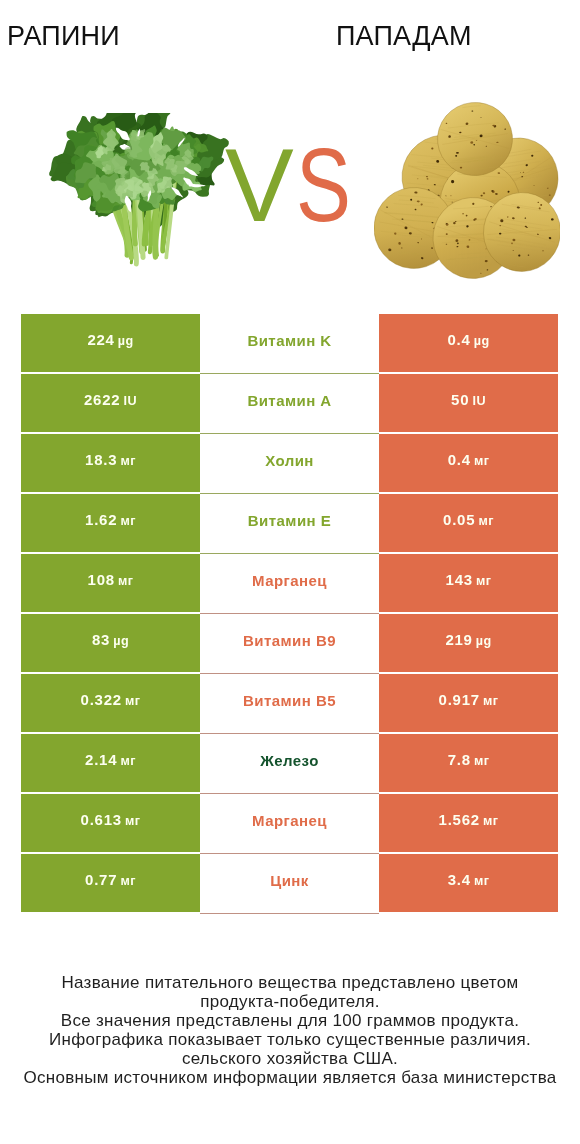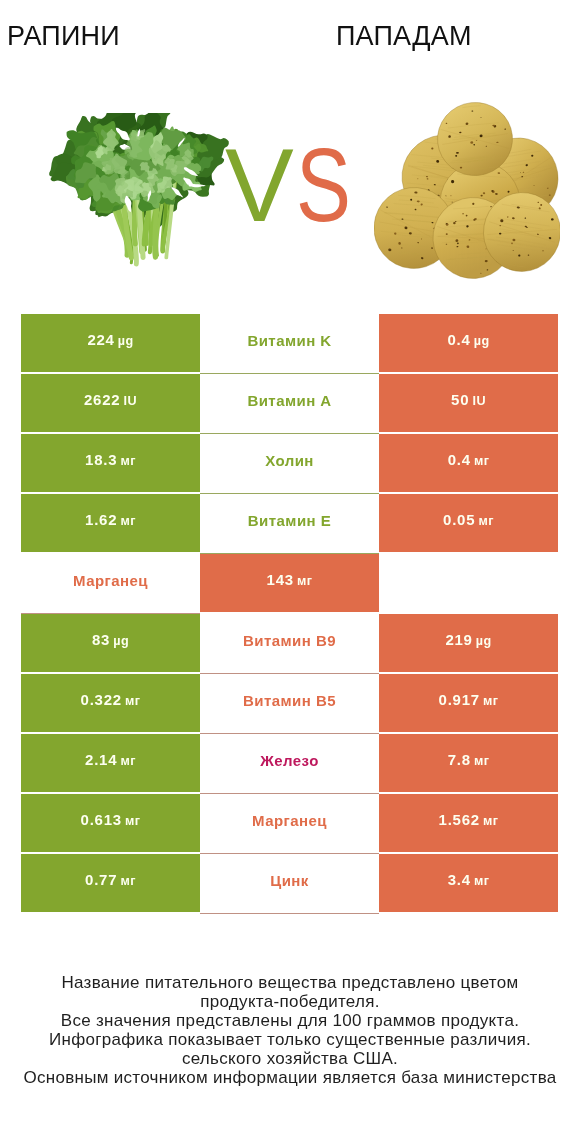--- a/index.html
+++ b/index.html
@@ -625,20 +625,23 @@
         </div>
         <div class="cell cell-mid">
           <span class="nutrient" style="color: rgb(131, 166, 46);">Витамин E</span>
           <span class="rule" style="background: rgb(154, 168, 95);"></span>
         </div>
         <div class="cell cell-right">
           <span class="val"><span class="num">0.05</span><span class="unit">мг</span></span>
         </div>
       </div>
       <div class="row">
+        <div class="cell cell-left">
+          <span class="val"><span class="num">108</span><span class="unit">мг</span></span>
+        </div>
         <div class="cell cell-mid">
           <span class="nutrient" style="color: rgb(224, 108, 73);">Марганец</span>
           <span class="rule" style="background: rgb(192, 145, 132);"></span>
         </div>
         <div class="cell cell-right">
           <span class="val"><span class="num">143</span><span class="unit">мг</span></span>
         </div>
       </div>
       <div class="row">
         <div class="cell cell-left">
@@ -662,21 +665,21 @@
         </div>
         <div class="cell cell-right">
           <span class="val"><span class="num">0.917</span><span class="unit">мг</span></span>
         </div>
       </div>
       <div class="row">
         <div class="cell cell-left">
           <span class="val"><span class="num">2.14</span><span class="unit">мг</span></span>
         </div>
         <div class="cell cell-mid">
-          <span class="nutrient" style="color: #be185d;">Железо</span>
+          <span class="nutrient" style="color: #14532d;">Железо</span>
           <span class="rule" style="background: rgb(192, 145, 132);"></span>
         </div>
         <div class="cell cell-right">
           <span class="val"><span class="num">7.8</span><span class="unit">мг</span></span>
         </div>
       </div>
       <div class="row">
         <div class="cell cell-left">
           <span class="val"><span class="num">0.613</span><span class="unit">мг</span></span>
         </div>

